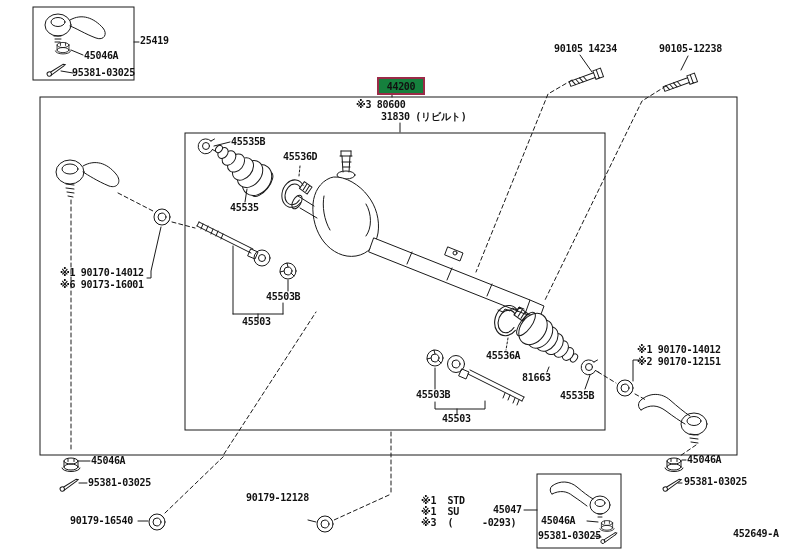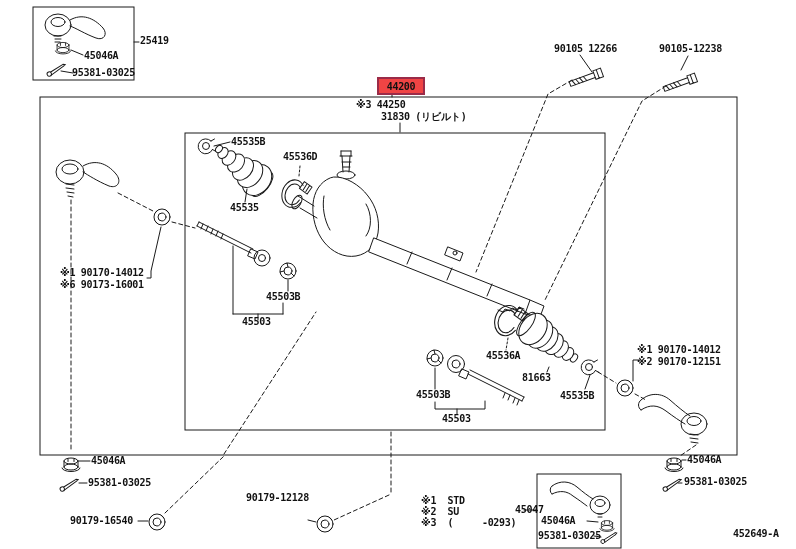--- a/index.html
+++ b/index.html
@@ -2,21 +2,21 @@
 <html><head>
 <meta charset="utf-8">
 <style>
   html,body{margin:0;padding:0;background:#f2f2f2;}
   #stage{position:relative;width:796px;height:549px;background:#ffffff;overflow:hidden;
          font-family:"DejaVu Sans Mono","Liberation Mono",monospace;}
   #art{position:absolute;left:0;top:0;}
   .lbl{position:absolute;font:bold 10px "DejaVu Sans Mono","DejaVu Sans",monospace;
        color:#111;white-space:pre;letter-spacing:-0.3px;line-height:10px;z-index:5;}
   .hl-box{position:absolute;left:377px;top:77px;width:44px;height:14px;border:2px solid #9b2b48;
-          display:flex;align-items:center;justify-content:center;z-index:6;background:#ef4444;}
+          display:flex;align-items:center;justify-content:center;z-index:6;background:#15803d;}
   .hl-box span{font:bold 10px "DejaVu Sans Mono",monospace;color:#111;letter-spacing:-0.3px;}
 </style>
 </head>
 <body>
 
 <div id="stage">
 
   <svg id="art" width="796" height="549" viewBox="0 0 796 549" stroke="#1a1a1a" fill="none" stroke-width="1" stroke-linecap="round">
     <defs>
       <g id="castlenut">
@@ -217,24 +217,24 @@
   </svg>
 
   <div class="hl-box">
     <span>44200</span>
   </div>
 
   <div class="lbl" style="left:140px;top:36px">25419</div>
   <div class="lbl" style="left:84px;top:51px">45046A</div>
   <div class="lbl" style="left:72px;top:68px">95381-03025</div>
 
-  <div class="lbl" style="left:356px;top:100px">※3 44250</div>
+  <div class="lbl" style="left:356px;top:100px">※3 80600</div>
   <div class="lbl" style="left:381px;top:112px">31830 (リビルト)</div>
 
-  <div class="lbl" style="left:554px;top:44px">90105 12266</div>
+  <div class="lbl" style="left:554px;top:44px">90105 14234</div>
   <div class="lbl" style="left:659px;top:44px">90105-12238</div>
 
   <div class="lbl" style="left:60px;top:268px">※1 90170-14012</div>
   <div class="lbl" style="left:60px;top:280px">※6 90173-16001</div>
 
   <div class="lbl" style="left:231px;top:137px">45535B</div>
   <div class="lbl" style="left:283px;top:152px">45536D</div>
   <div class="lbl" style="left:230px;top:203px">45535</div>
   <div class="lbl" style="left:266px;top:292px">45503B</div>
   <div class="lbl" style="left:242px;top:317px">45503</div>
@@ -247,24 +247,24 @@
 
   <div class="lbl" style="left:637px;top:345px">※1 90170-14012</div>
   <div class="lbl" style="left:637px;top:357px">※2 90170-12151</div>
 
   <div class="lbl" style="left:91px;top:456px">45046A</div>
   <div class="lbl" style="left:88px;top:478px">95381-03025</div>
   <div class="lbl" style="left:70px;top:516px">90179-16540</div>
   <div class="lbl" style="left:246px;top:493px">90179-12128</div>
 
   <div class="lbl" style="left:421px;top:496px">※1  STD</div>
-  <div class="lbl" style="left:421px;top:507px">※2  SU</div>
+  <div class="lbl" style="left:421px;top:507px">※1  SU</div>
   <div class="lbl" style="left:421px;top:518px">※3  (     -0293)</div>
 
-  <div class="lbl" style="left:515px;top:505px">45047</div>
+  <div class="lbl" style="left:493px;top:505px">45047</div>
   <div class="lbl" style="left:541px;top:516px">45046A</div>
   <div class="lbl" style="left:538px;top:531px">95381-03025</div>
 
   <div class="lbl" style="left:687px;top:455px">45046A</div>
   <div class="lbl" style="left:684px;top:477px">95381-03025</div>
 
   <div class="lbl" style="left:733px;top:529px">452649-A</div>
 </div>
 
 </body></html>

